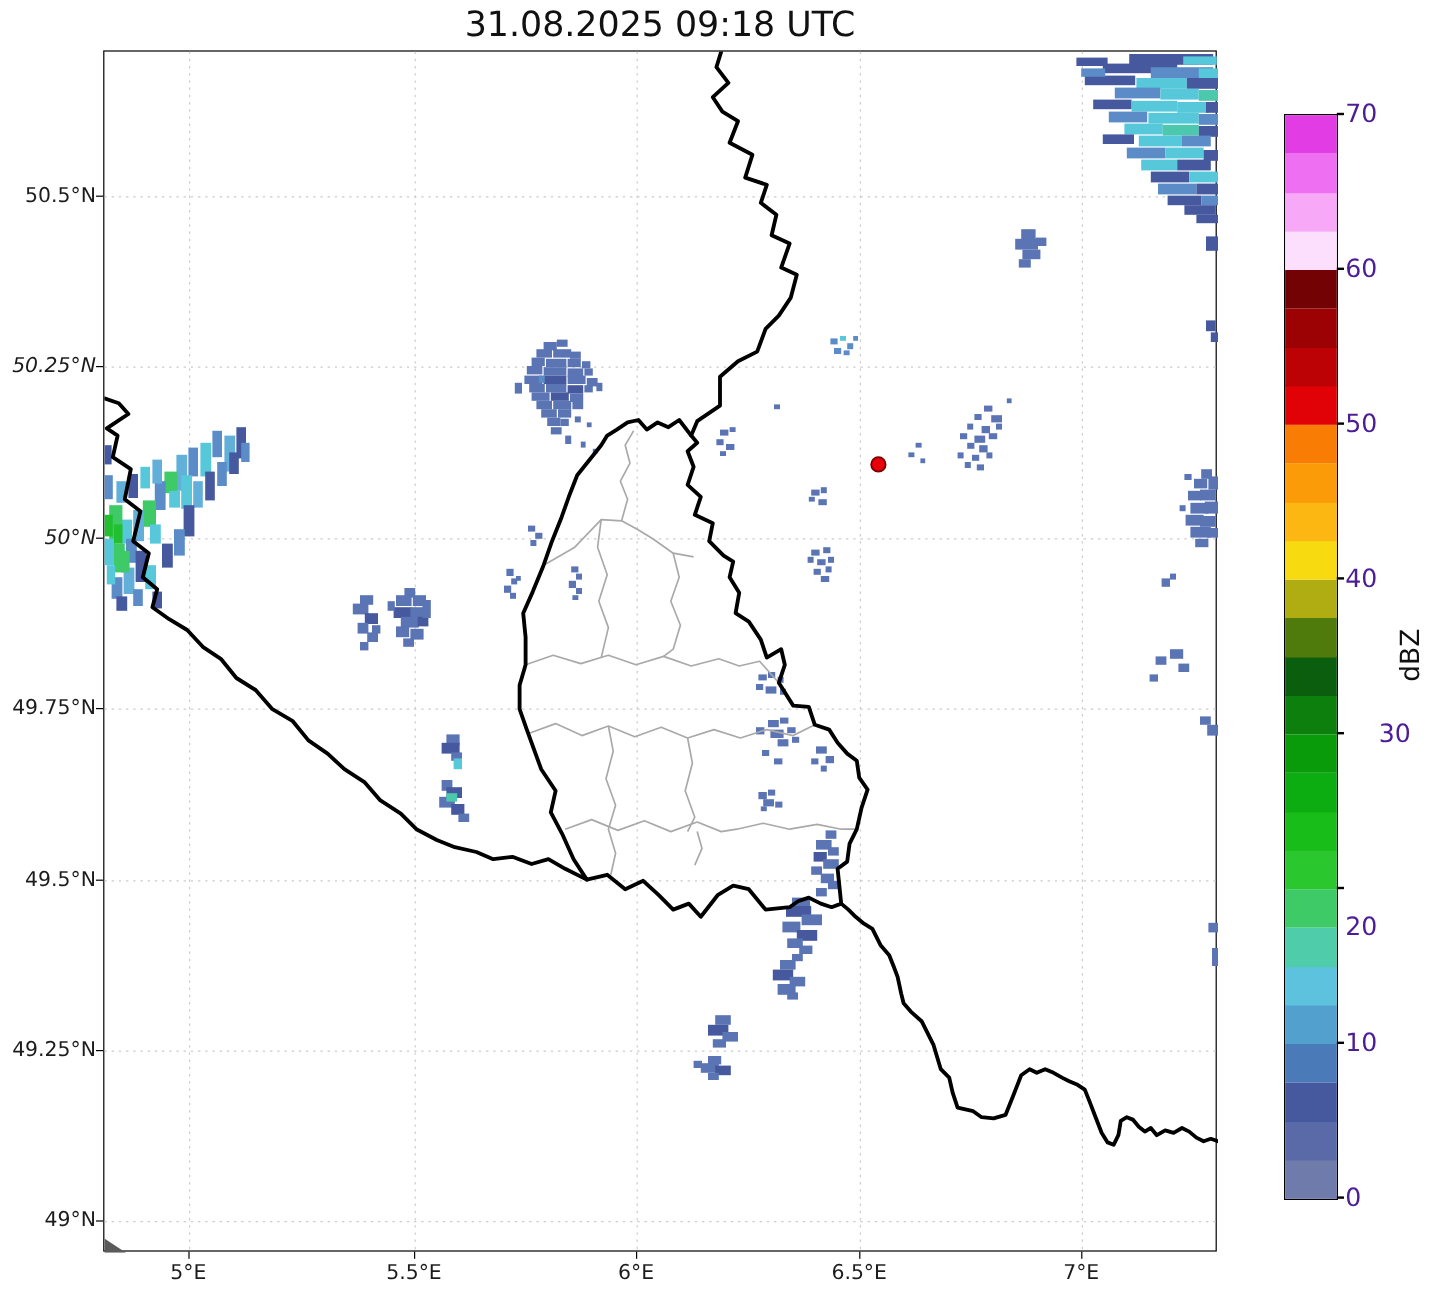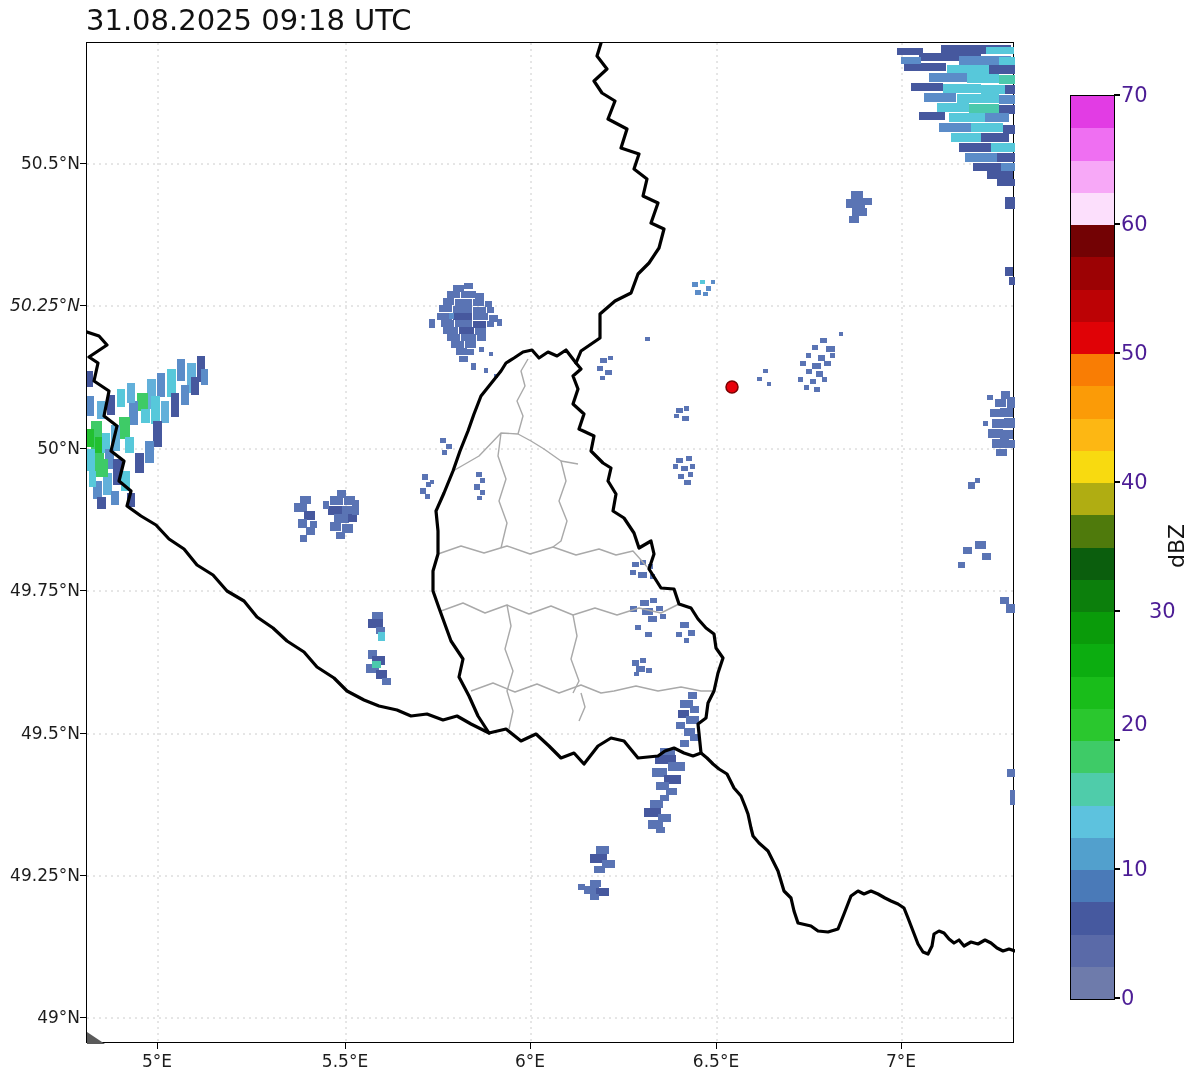--- a/index.html
+++ b/index.html
@@ -1,19 +1,19 @@
 <!DOCTYPE html>
 <html><head>
 <meta charset="utf-8">
 <style>
   html,body{margin:0;padding:0;background:#ffffff;}
   body{width:1202px;height:1081px;position:relative;overflow:hidden;
        font-family:"DejaVu Sans","Liberation Sans",sans-serif;color:#1a1a1a;}
   .stage{position:absolute;inset:0;}
-  .fig-title{position:absolute;left:86px;top:3px;width:928px;
+  .fig-title{position:absolute;left:86px;top:3px;width:928px;text-align:center;
              font-size:29px;color:#111;}
   .plot{position:absolute;left:86px;top:42px;width:928px;height:1001px;
         border:1.6px solid #000;background:#fff;box-sizing:border-box;}
   .plot svg{position:absolute;left:0;top:0;}
   .infobox{position:absolute;left:12px;top:13px;background:#fff;border:1.2px solid #1a1a1a;
            padding:3px 9px 5px 8px;font-size:15.5px;line-height:1.42;white-space:nowrap;z-index:5;}
   .xtick-label{position:absolute;transform:translateX(-50%);font-size:17px;top:1051px;color:#1c1c1c;}
   .ytick-label{position:absolute;transform:translateY(-50%);font-size:17px;right:1122px;
                text-align:right;color:#1c1c1c;white-space:nowrap;}
   .tickmark{position:absolute;background:#000;}
@@ -368,21 +368,21 @@
       <div class="xtick-label" style="left: 530px;">6°E</div>
       <div class="tickmark" style="left: 715.5px; top: 1043px; width: 1.6px; height: 6px;"></div>
       <div class="xtick-label" style="left: 716px;">6.5°E</div>
       <div class="tickmark" style="left: 900.5px; top: 1043px; width: 1.6px; height: 6px;"></div>
       <div class="xtick-label" style="left: 901px;">7°E</div>
       <div class="tickmark" style="left: 80px; top: 162.5px; width: 6px; height: 1.6px;"></div>
       <div class="ytick-label" style="top: 163px;">50.5°N</div>
       <div class="tickmark" style="left: 80px; top: 304.5px; width: 6px; height: 1.6px;"></div>
       <div class="ytick-label" style="top: 305px; font-style: italic;">50.25°N</div>
       <div class="tickmark" style="left: 80px; top: 447.5px; width: 6px; height: 1.6px;"></div>
-      <div class="ytick-label" style="top: 448px;">50°N</div>
+      <div class="ytick-label" style="top: 448px; font-style: italic;">50°N</div>
       <div class="tickmark" style="left: 80px; top: 589.5px; width: 6px; height: 1.6px;"></div>
       <div class="ytick-label" style="top: 590px;">49.75°N</div>
       <div class="tickmark" style="left: 80px; top: 732.5px; width: 6px; height: 1.6px;"></div>
       <div class="ytick-label" style="top: 733px;">49.5°N</div>
       <div class="tickmark" style="left: 80px; top: 874.5px; width: 6px; height: 1.6px;"></div>
       <div class="ytick-label" style="top: 875px;">49.25°N</div>
       <div class="tickmark" style="left: 80px; top: 1016.5px; width: 6px; height: 1.6px;"></div>
       <div class="ytick-label" style="top: 1017px; margin-left: 10px;">49°N</div>
     </div>
 
@@ -415,21 +415,21 @@
       <div class="cbar-seg" style="bottom: 806.25px; height: 32.75px; background: rgb(247, 168, 247);"></div>
       <div class="cbar-seg" style="bottom: 838.5px; height: 32.75px; background: rgb(239, 111, 242);"></div>
       <div class="cbar-seg" style="bottom: 870.75px; height: 32.75px; background: rgb(226, 60, 228);"></div>
     </div>
   <div id="cbar-ticks">
       <div class="cbar-tick" style="top: 997.2px;"></div>
       <div class="cbar-ticklabel" style="top: 998px;">0</div>
       <div class="cbar-tick" style="top: 868.2px;"></div>
       <div class="cbar-ticklabel" style="top: 869px;">10</div>
       <div class="cbar-tick" style="top: 739.2px;"></div>
-      <div class="cbar-ticklabel" style="top: 724px;">20</div>
+      <div class="cbar-ticklabel" style="top: 772px;">20</div>
       <div class="cbar-tick" style="top: 610.2px;"></div>
       <div class="cbar-ticklabel" style="top: 611px; margin-left: 28px;">30</div>
       <div class="cbar-tick" style="top: 481.2px;"></div>
       <div class="cbar-ticklabel" style="top: 482px;">40</div>
       <div class="cbar-tick" style="top: 352.2px;"></div>
       <div class="cbar-ticklabel" style="top: 353px;">50</div>
       <div class="cbar-tick" style="top: 223.2px;"></div>
       <div class="cbar-ticklabel" style="top: 224px;">60</div>
       <div class="cbar-tick" style="top: 94.2px;"></div>
       <div class="cbar-ticklabel" style="top: 95px;">70</div>

